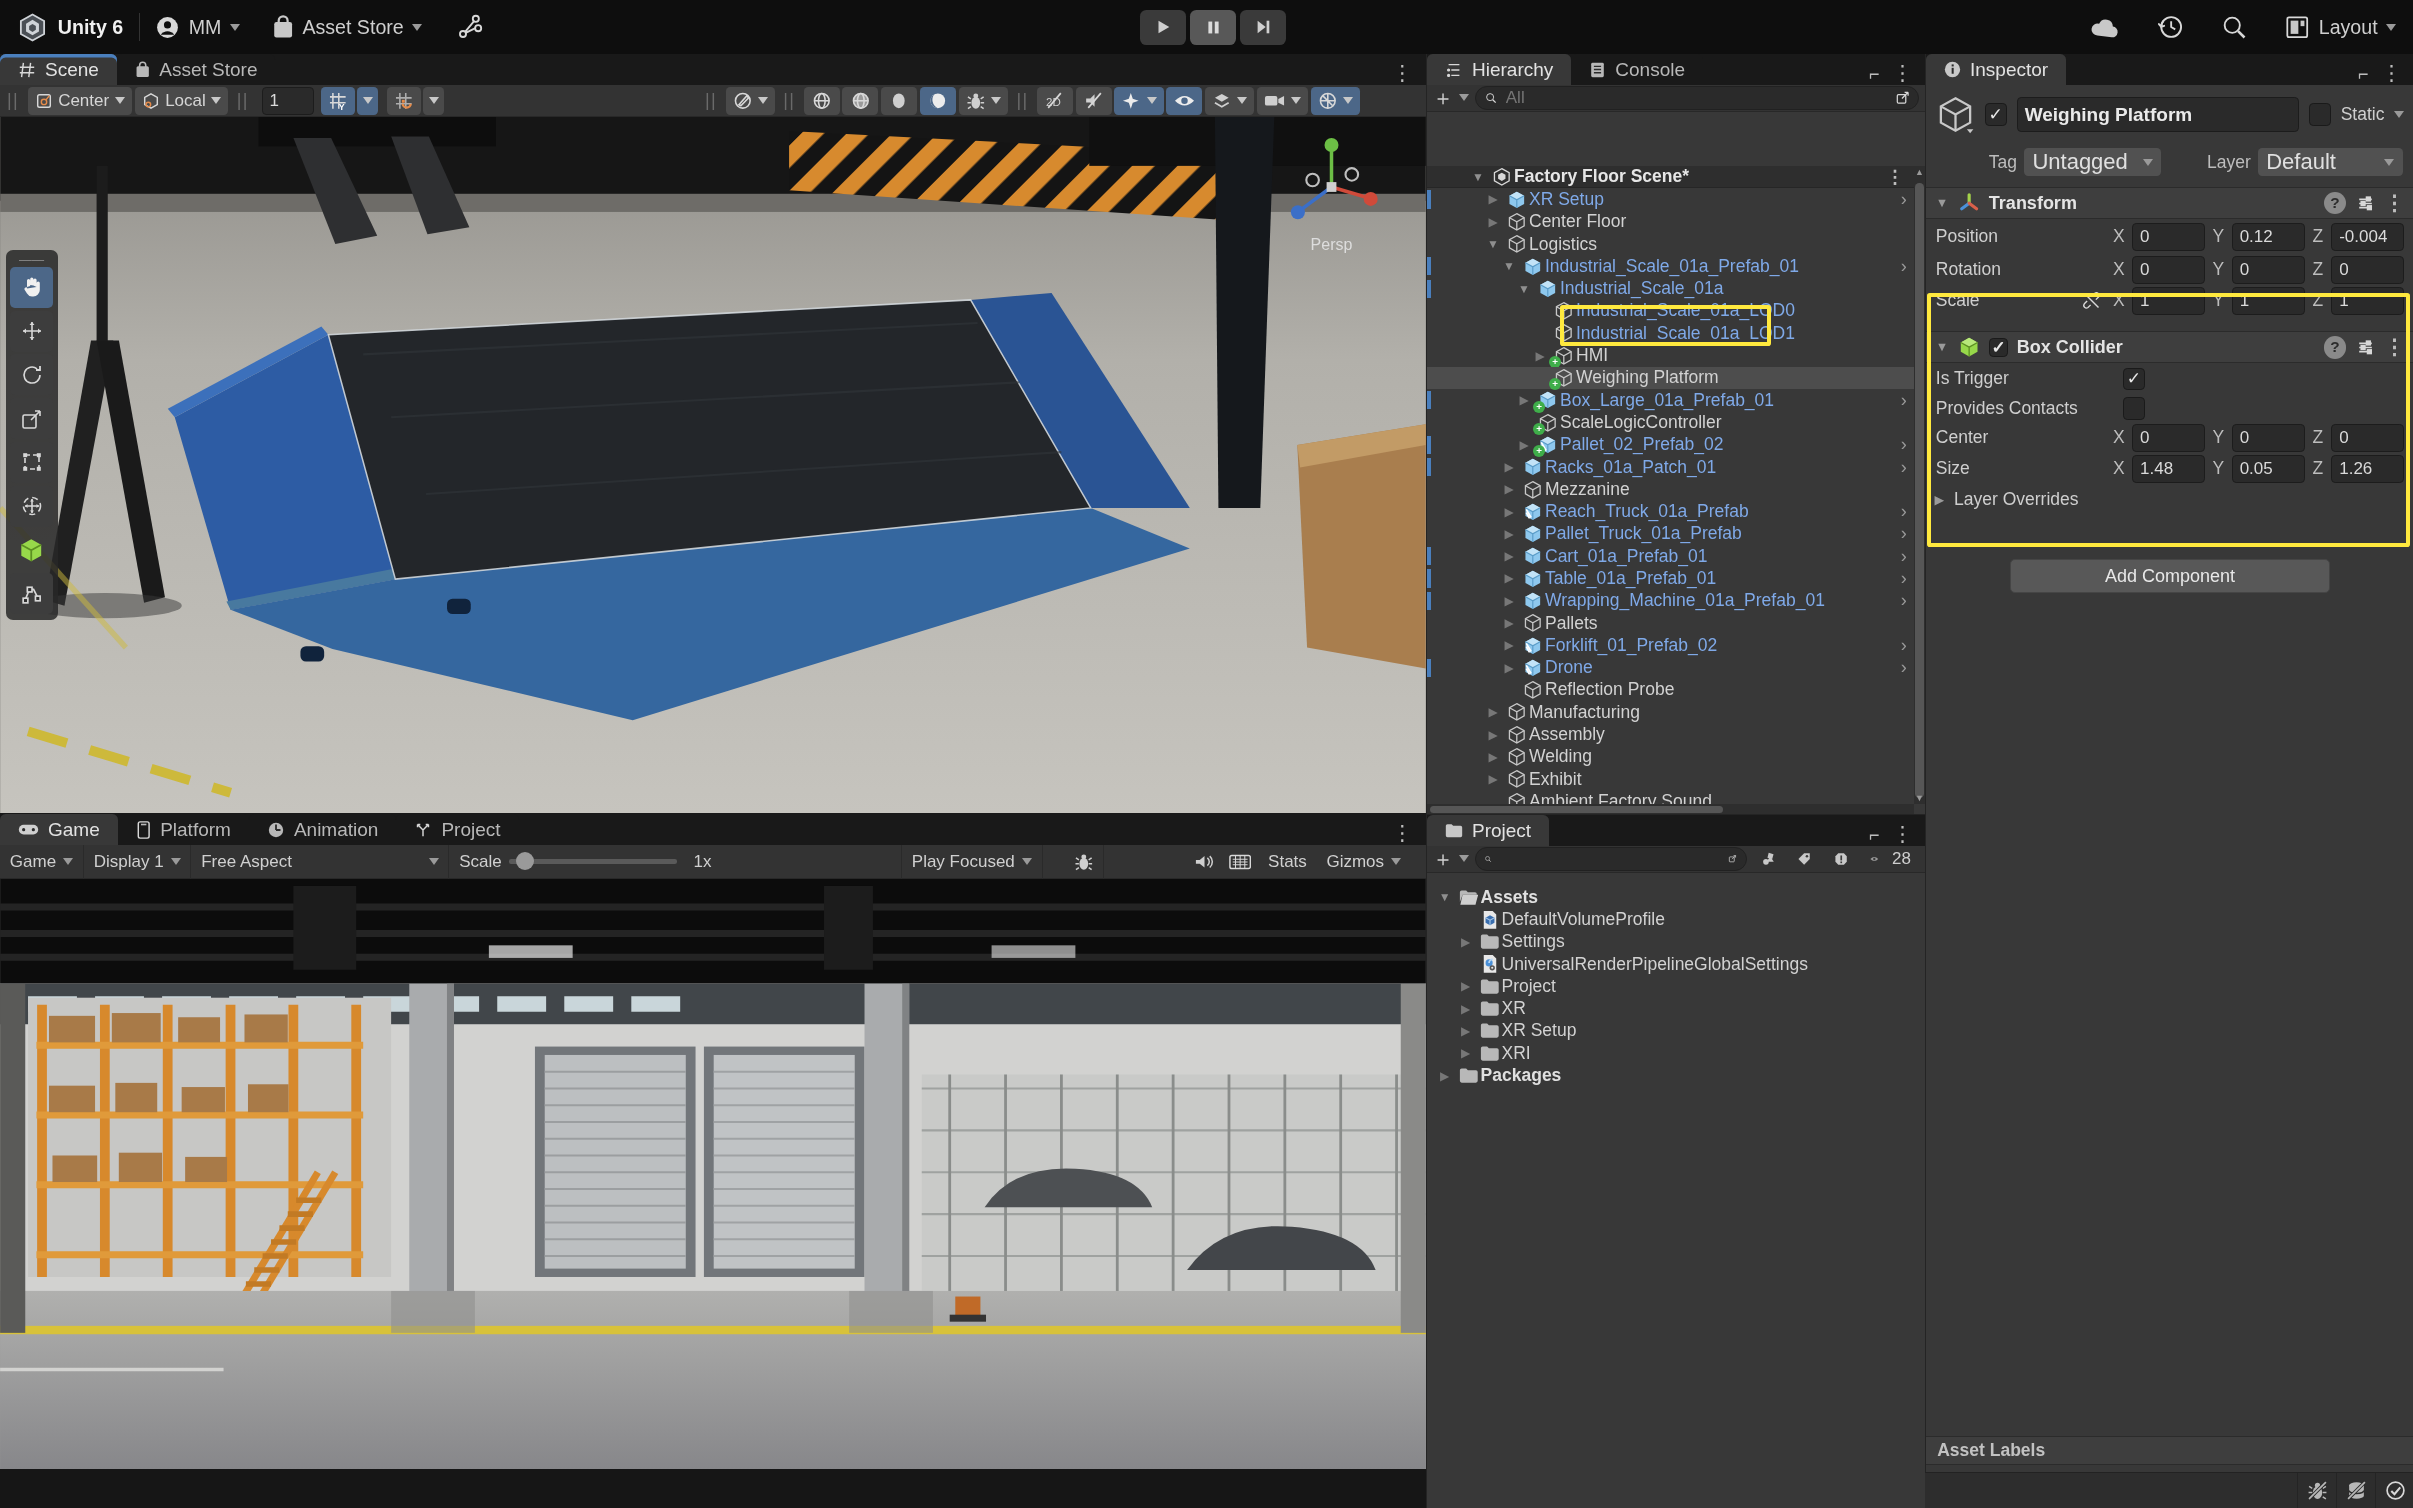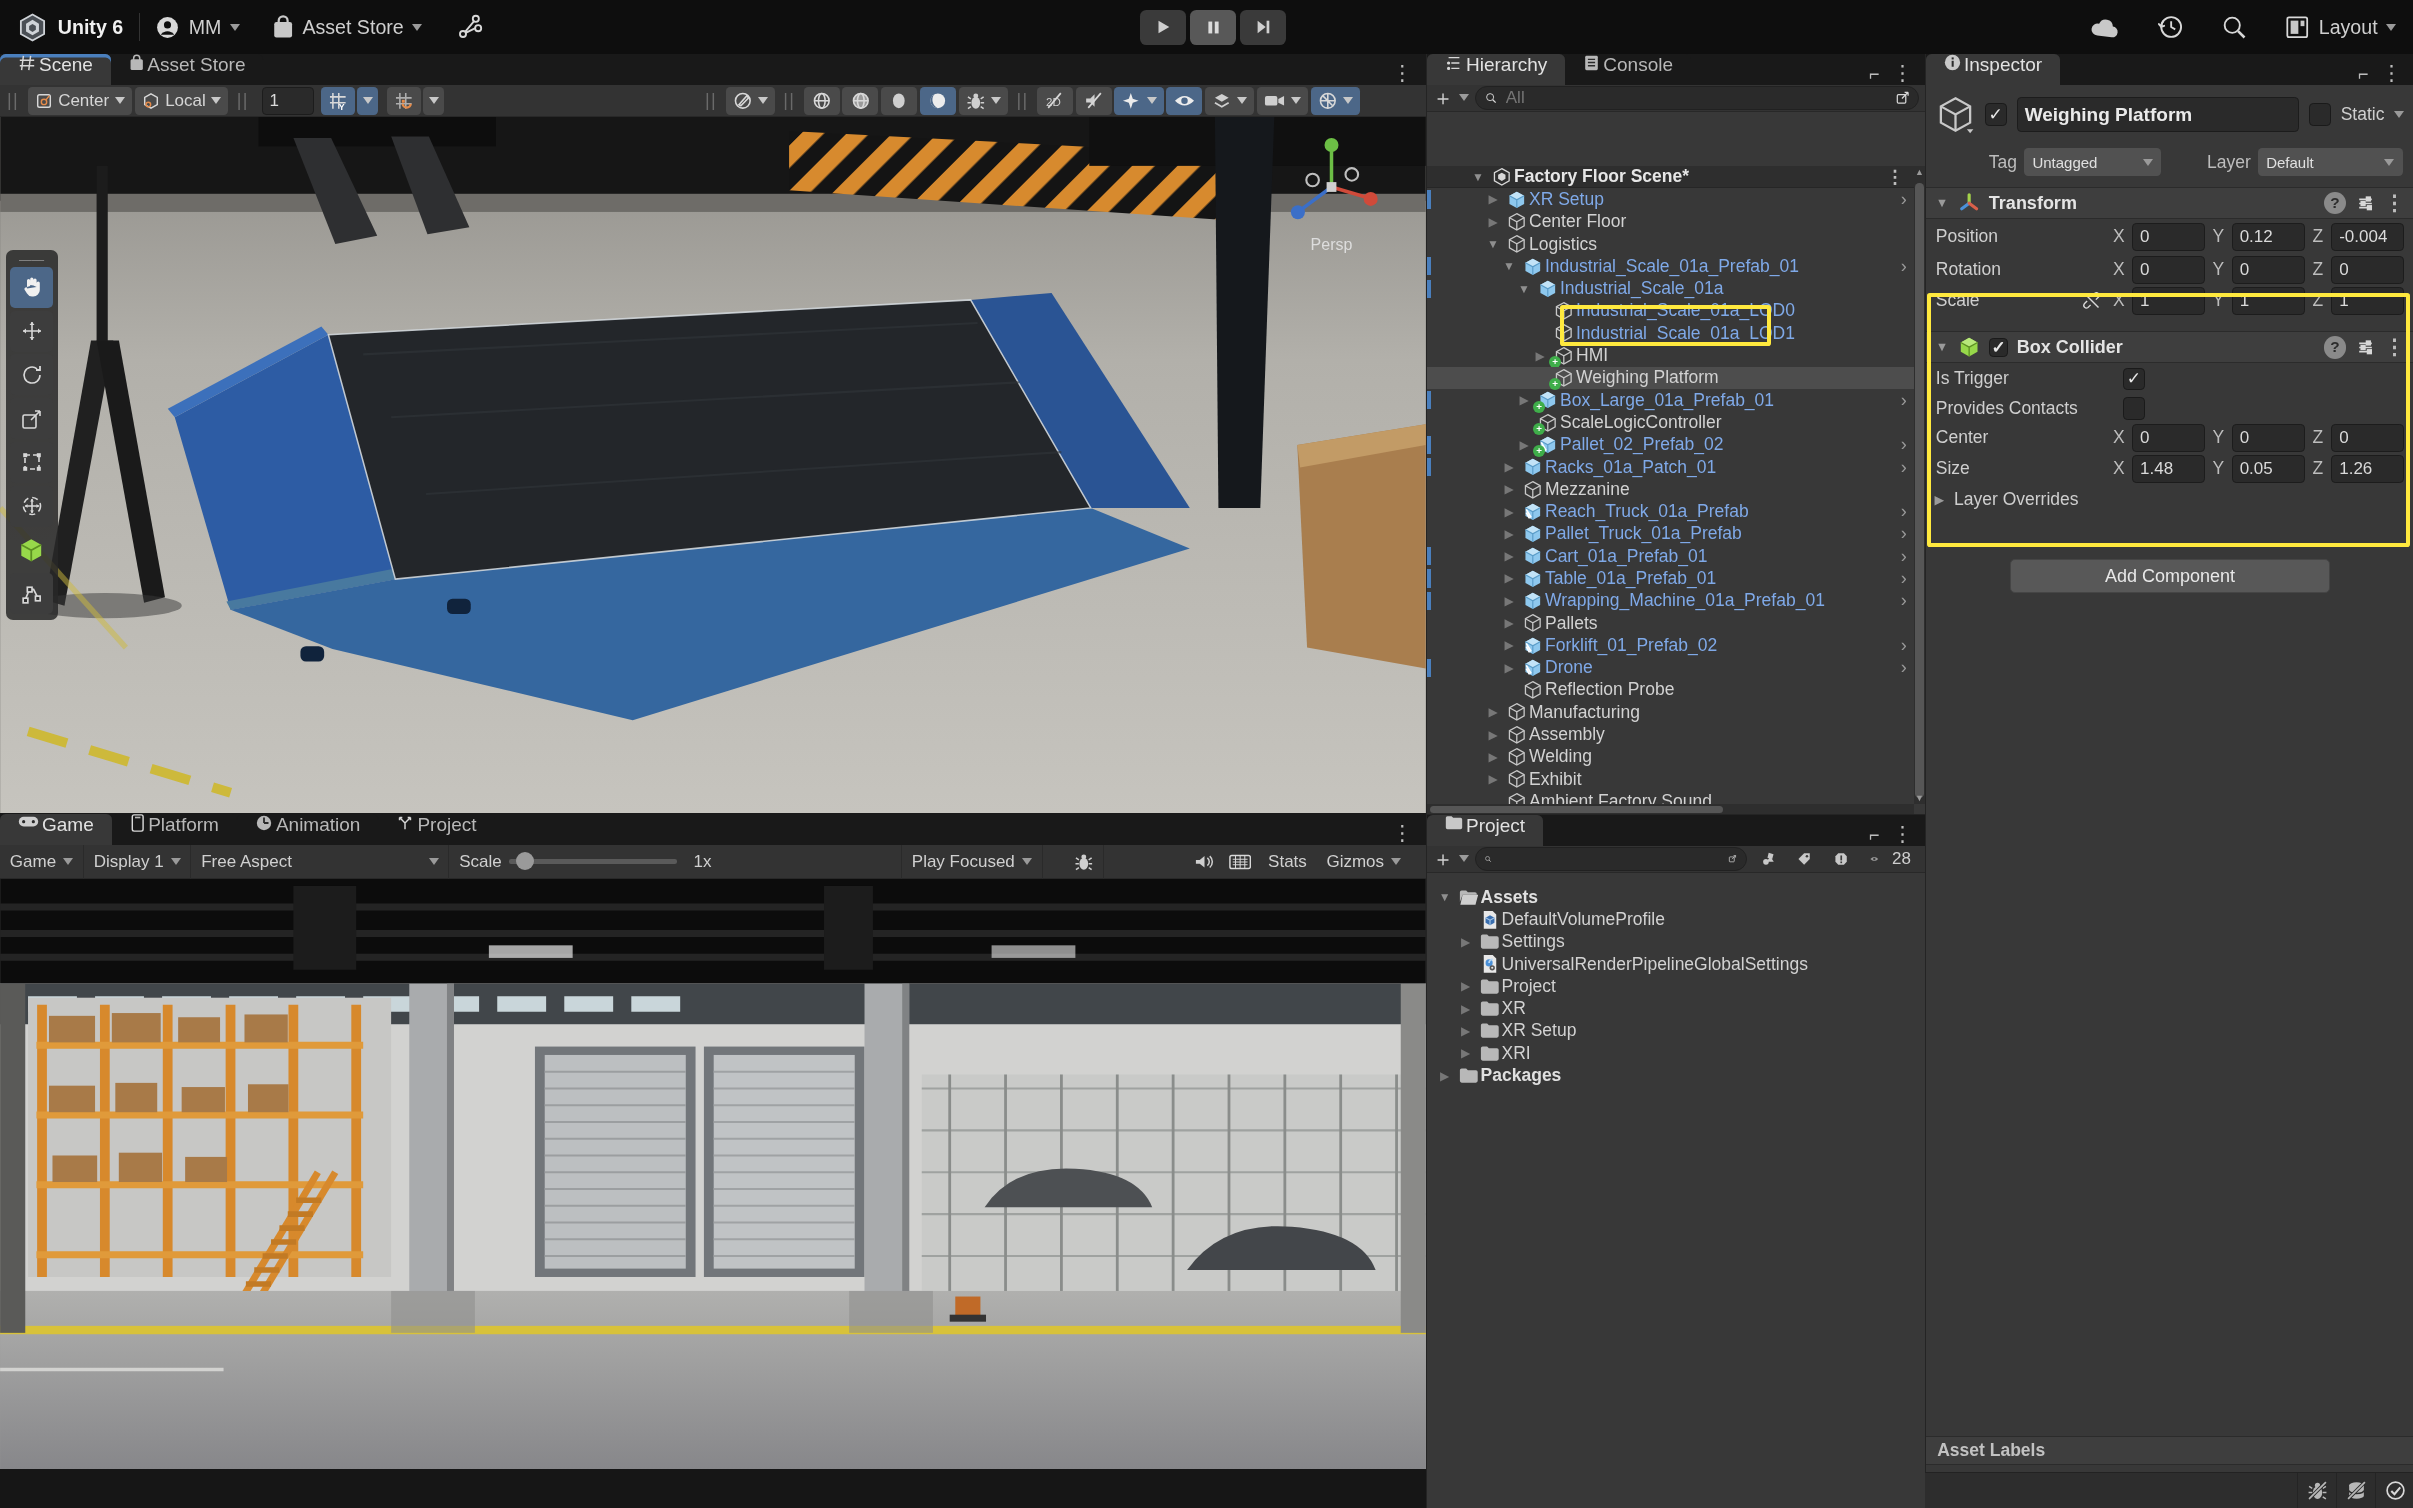--- a/index.html
+++ b/index.html
@@ -10,21 +10,21 @@
   
   #topbar{left:0;top:0;width:2413px;height:54px;background:#0e0e0e;display:flex;align-items:center;}
   .mb-item{display:flex;align-items:center;gap:8.4px;color:#cfcfcf;font-size:19.6px;}
   .caret{width:0;height:0;border-left:7.7px solid transparent;border-right:7.7px solid transparent;border-top:9.8px solid #9a9a9a;display:inline-block;}
   .caret.sm{border-left-width:5.6px;border-right-width:5.6px;border-top-width:7px;}
   .vsep{width:1.4px;height:28px;background:#333;margin:0 15.4px;}
   .playbtn{width:46px;height:35px;border-radius:6.3px;background:#3a3a3a;display:flex;align-items:center;justify-content:center;margin:0 2.1px;}
   .playbtn.mid{background:#585858;}
   
   .tabbar{background:#191919;display:flex;align-items:flex-end;height:31px;}
-  .tab{height:31px;display:flex;gap:3px;padding:0 18px;font-size:19px;color:#b8b8b8;background:#191919;border-radius:5.6px 5.6px 0 0;}
+  .tab{height:31px;display:flex;align-items:center;gap:9px;padding:0 18px;font-size:19px;color:#b8b8b8;background:#191919;border-radius:5.6px 5.6px 0 0;}
   .tab.active{background:#383838;color:#e2e2e2;}
   .tab.active.focus{box-shadow:inset 0 3.5px 0 #4a7fbd;}
   .toolbar{background:#333333;display:flex;align-items:center;border-bottom:1.4px solid #282828;}
   .tbtn{height:28px;min-width:36px;padding:0 7px;border-radius:4.2px;background:#4a4a4a;display:flex;align-items:center;justify-content:center;gap:5.6px;color:#d6d6d6;font-size:17px;margin:0 1.4px;}
   .tbtn.blue{background:#4c6788;}
   .tbtn.flat{background:transparent;}
   .tbtn .caret{border-top-color:#c8c8c8;}
   .handle{color:#6a6a6a;font-size:18px;letter-spacing:1.4px;margin:0 7px;}
   .kebab{color:#bdbdbd;font-size:21px;letter-spacing:0.7px;}
   .lockico{font-size:18px;color:#bdbdbd;}
@@ -73,21 +73,21 @@
   
   #insp-panel{left:1925px;top:54px;width:489px;height:1455px;background:#383838;border-left:1.4px solid #242424;}
   .irow{display:flex;align-items:center;padding:0 9.8px;font-size:17.5px;color:#cfcfcf;}
   .ifield{background:#2a2a2a;border:0.7px solid #1c1c1c;border-radius:4.2px;height:28px;display:flex;align-items:center;padding:0 7px;color:#dadada;font-size:17px;}
   .axis{display:flex;align-items:center;gap:5.6px;}
   .axis .ifield{width:73px;}
   .axlbl{color:#bdbdbd;width:15.4px;text-align:center;}
   .sect-head{height:32px;background:#3e3e3e;border-top:1.4px solid #2b2b2b;border-bottom:1.4px solid #2b2b2b;display:flex;align-items:center;gap:8.4px;padding:0 8.4px;font-weight:bold;color:#e4e4e4;font-size:18px;}
   .fold{color:#9a9a9a;font-size:12.6px;width:15.4px;text-align:center;}
   .checkbox{width:22.3px;height:22.3px;border-radius:4.2px;background:#2a2a2a;border:0.7px solid #1a1a1a;display:flex;align-items:center;justify-content:center;color:#e8e8e8;font-size:17px;}
-  .ddl{background:#515151;border-radius:4.2px;height:28px;display:flex;align-items:center;justify-content:space-between;padding:0 8.4px;font-size:15px;color:#e0e0e0;gap:8.4px;}
+  .ddl{background:#515151;border-radius:4.2px;height:28px;display:flex;align-items:center;justify-content:space-between;padding:0 8.4px;font-size:22px;color:#e0e0e0;gap:8.4px;}
   .help{width:22.3px;height:22.3px;border-radius:50%;background:#8a8a8a;color:#2c2c2c;font-weight:bold;display:flex;align-items:center;justify-content:center;font-size:15.4px;}
   .annot{border:4.2px solid #ffe93e;border-radius:2.8px;pointer-events:none;z-index:50;}
   #addcomp{left:2010px;top:559px;width:320px;height:34px;background:#585858;border:0.7px solid #454545;border-radius:4.9px;display:flex;align-items:center;justify-content:center;font-size:18px;color:#e8e8e8;}
   #assetlabels{left:1926px;top:1436px;width:487px;height:29px;background:#3e3e3e;border-top:1.4px solid #2b2b2b;border-bottom:1.4px solid #2b2b2b;display:flex;align-items:center;padding:0 11.2px;font-weight:bold;color:#c2c2c2;font-size:17.5px;}
   #statusbar{left:1925px;top:1472px;width:489px;height:36px;background:#2d2d2d;border-top:1.4px solid #222;display:flex;align-items:center;justify-content:flex-end;}
   .stico{width:39px;height:36px;display:flex;align-items:center;justify-content:center;border-left:1.4px solid #242424;}
 </style>
 </head>
 <body>
 

